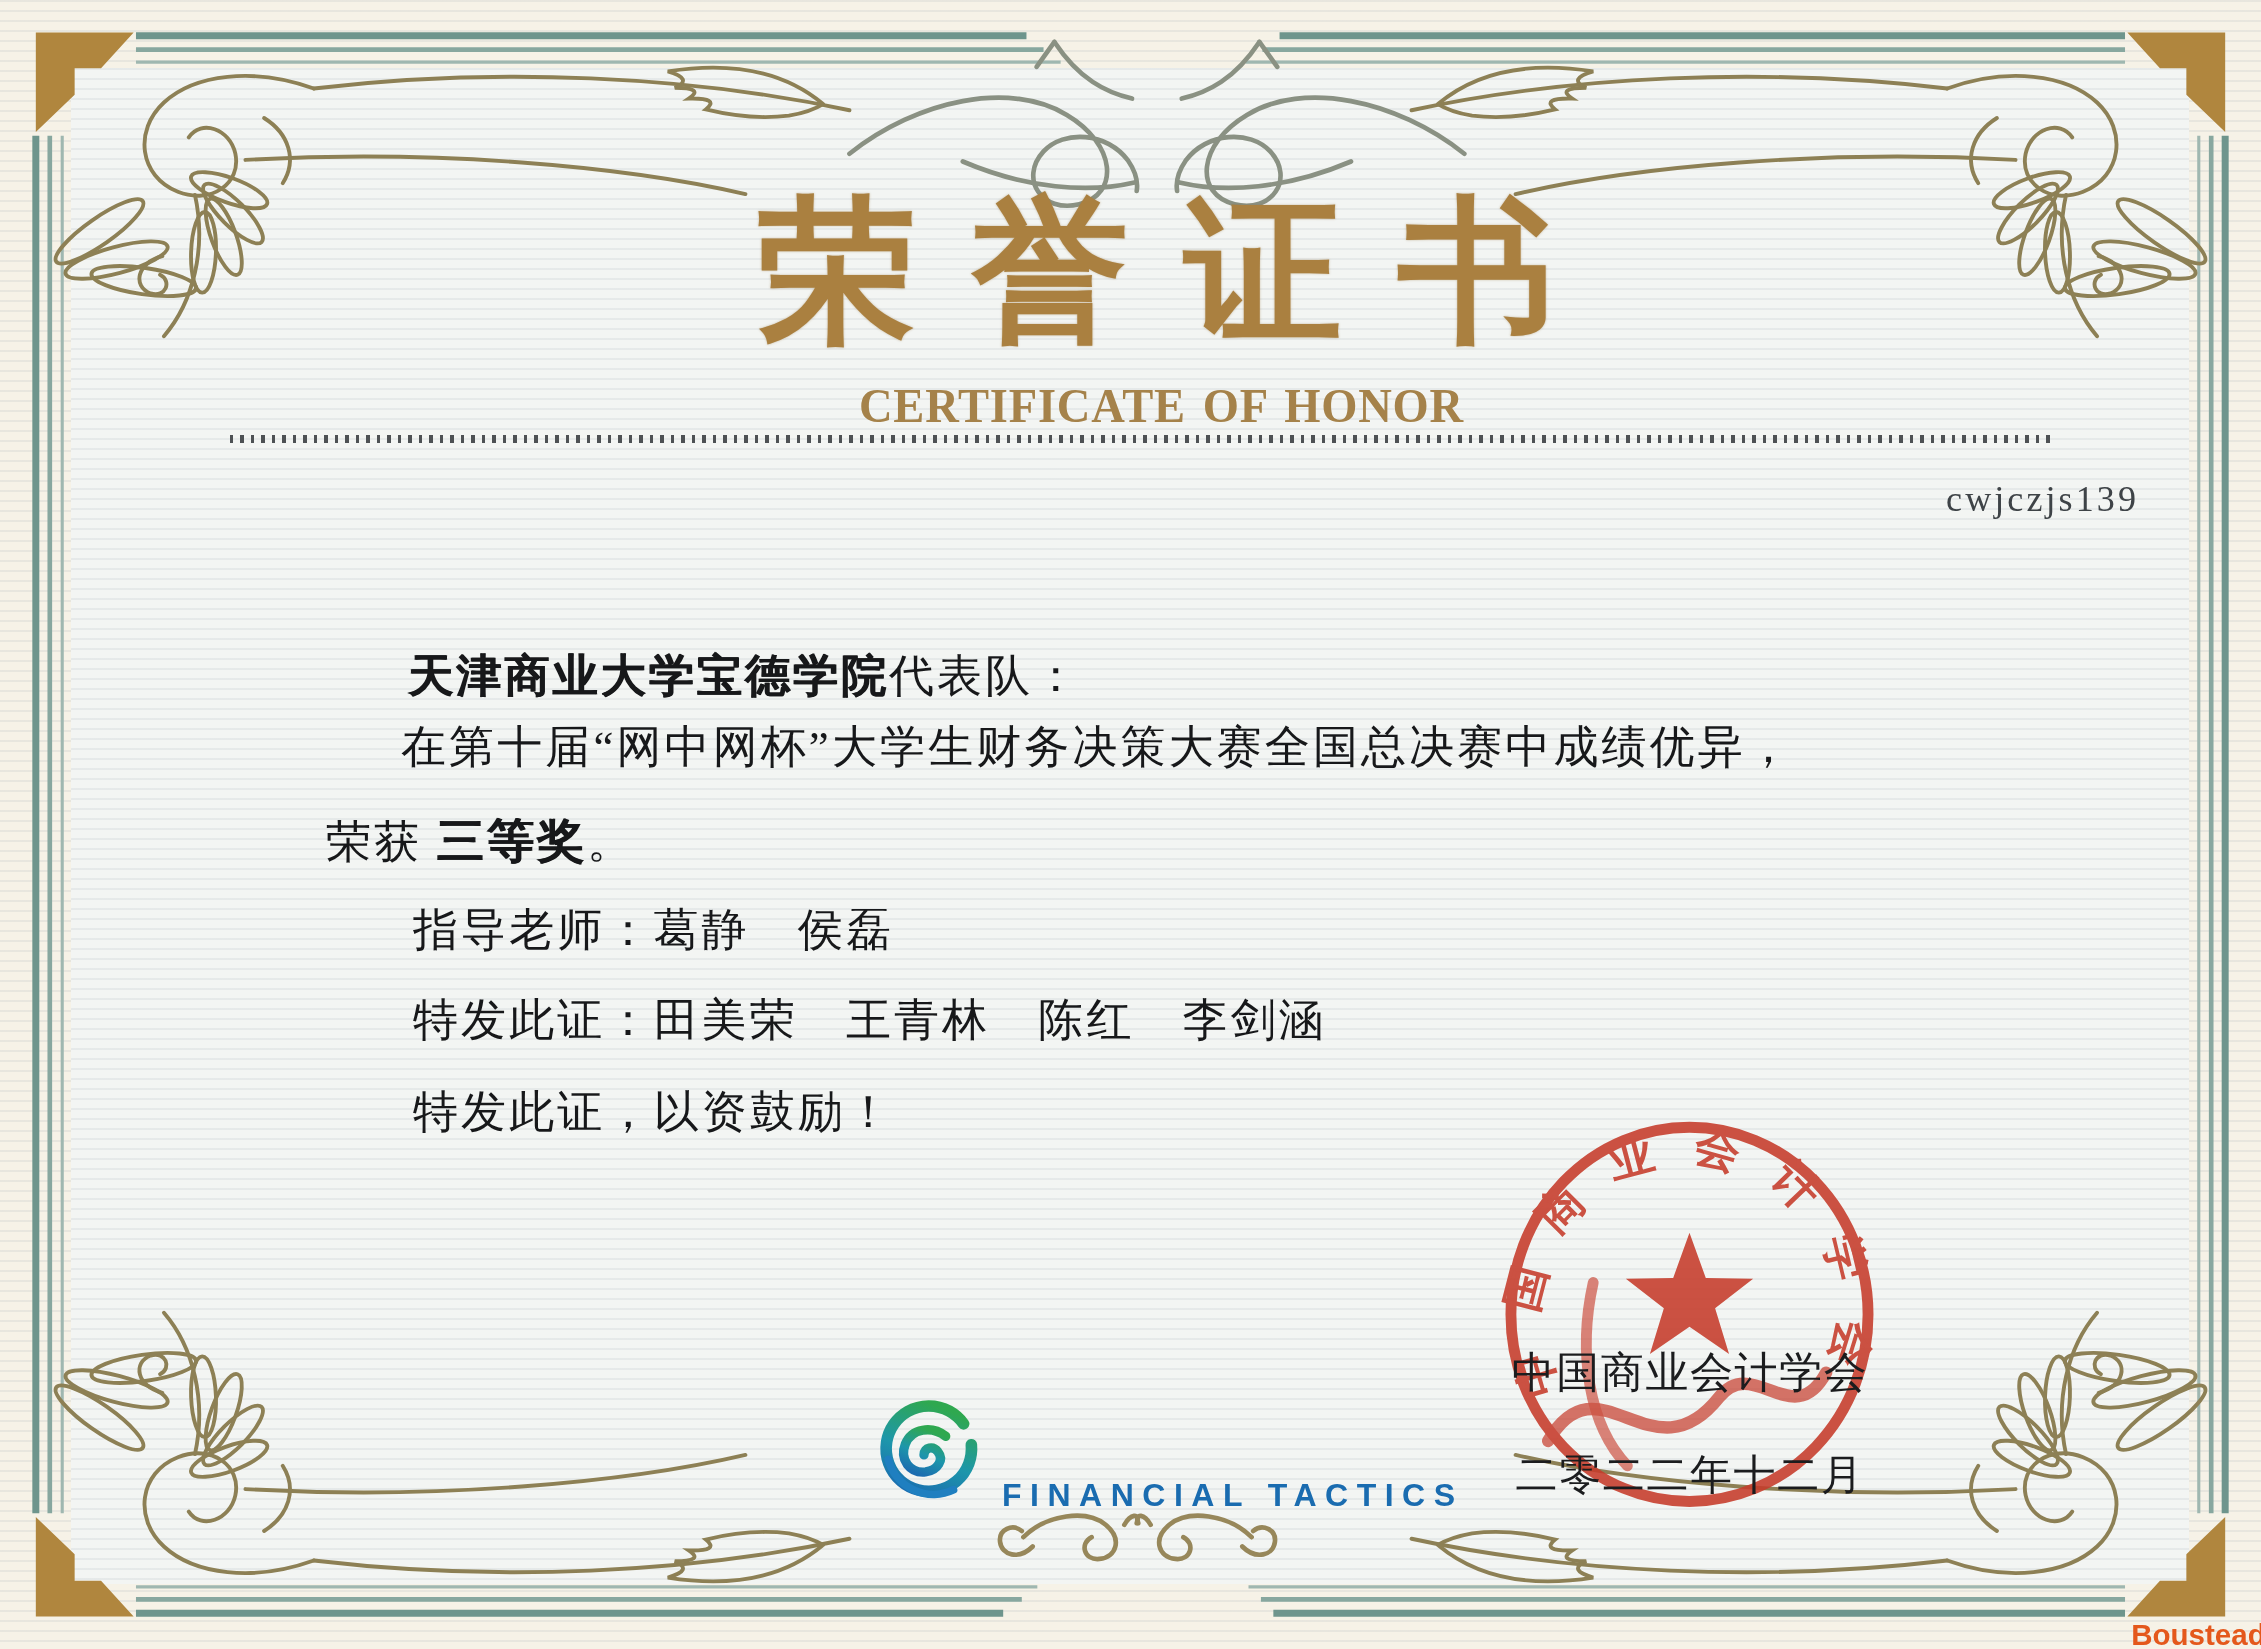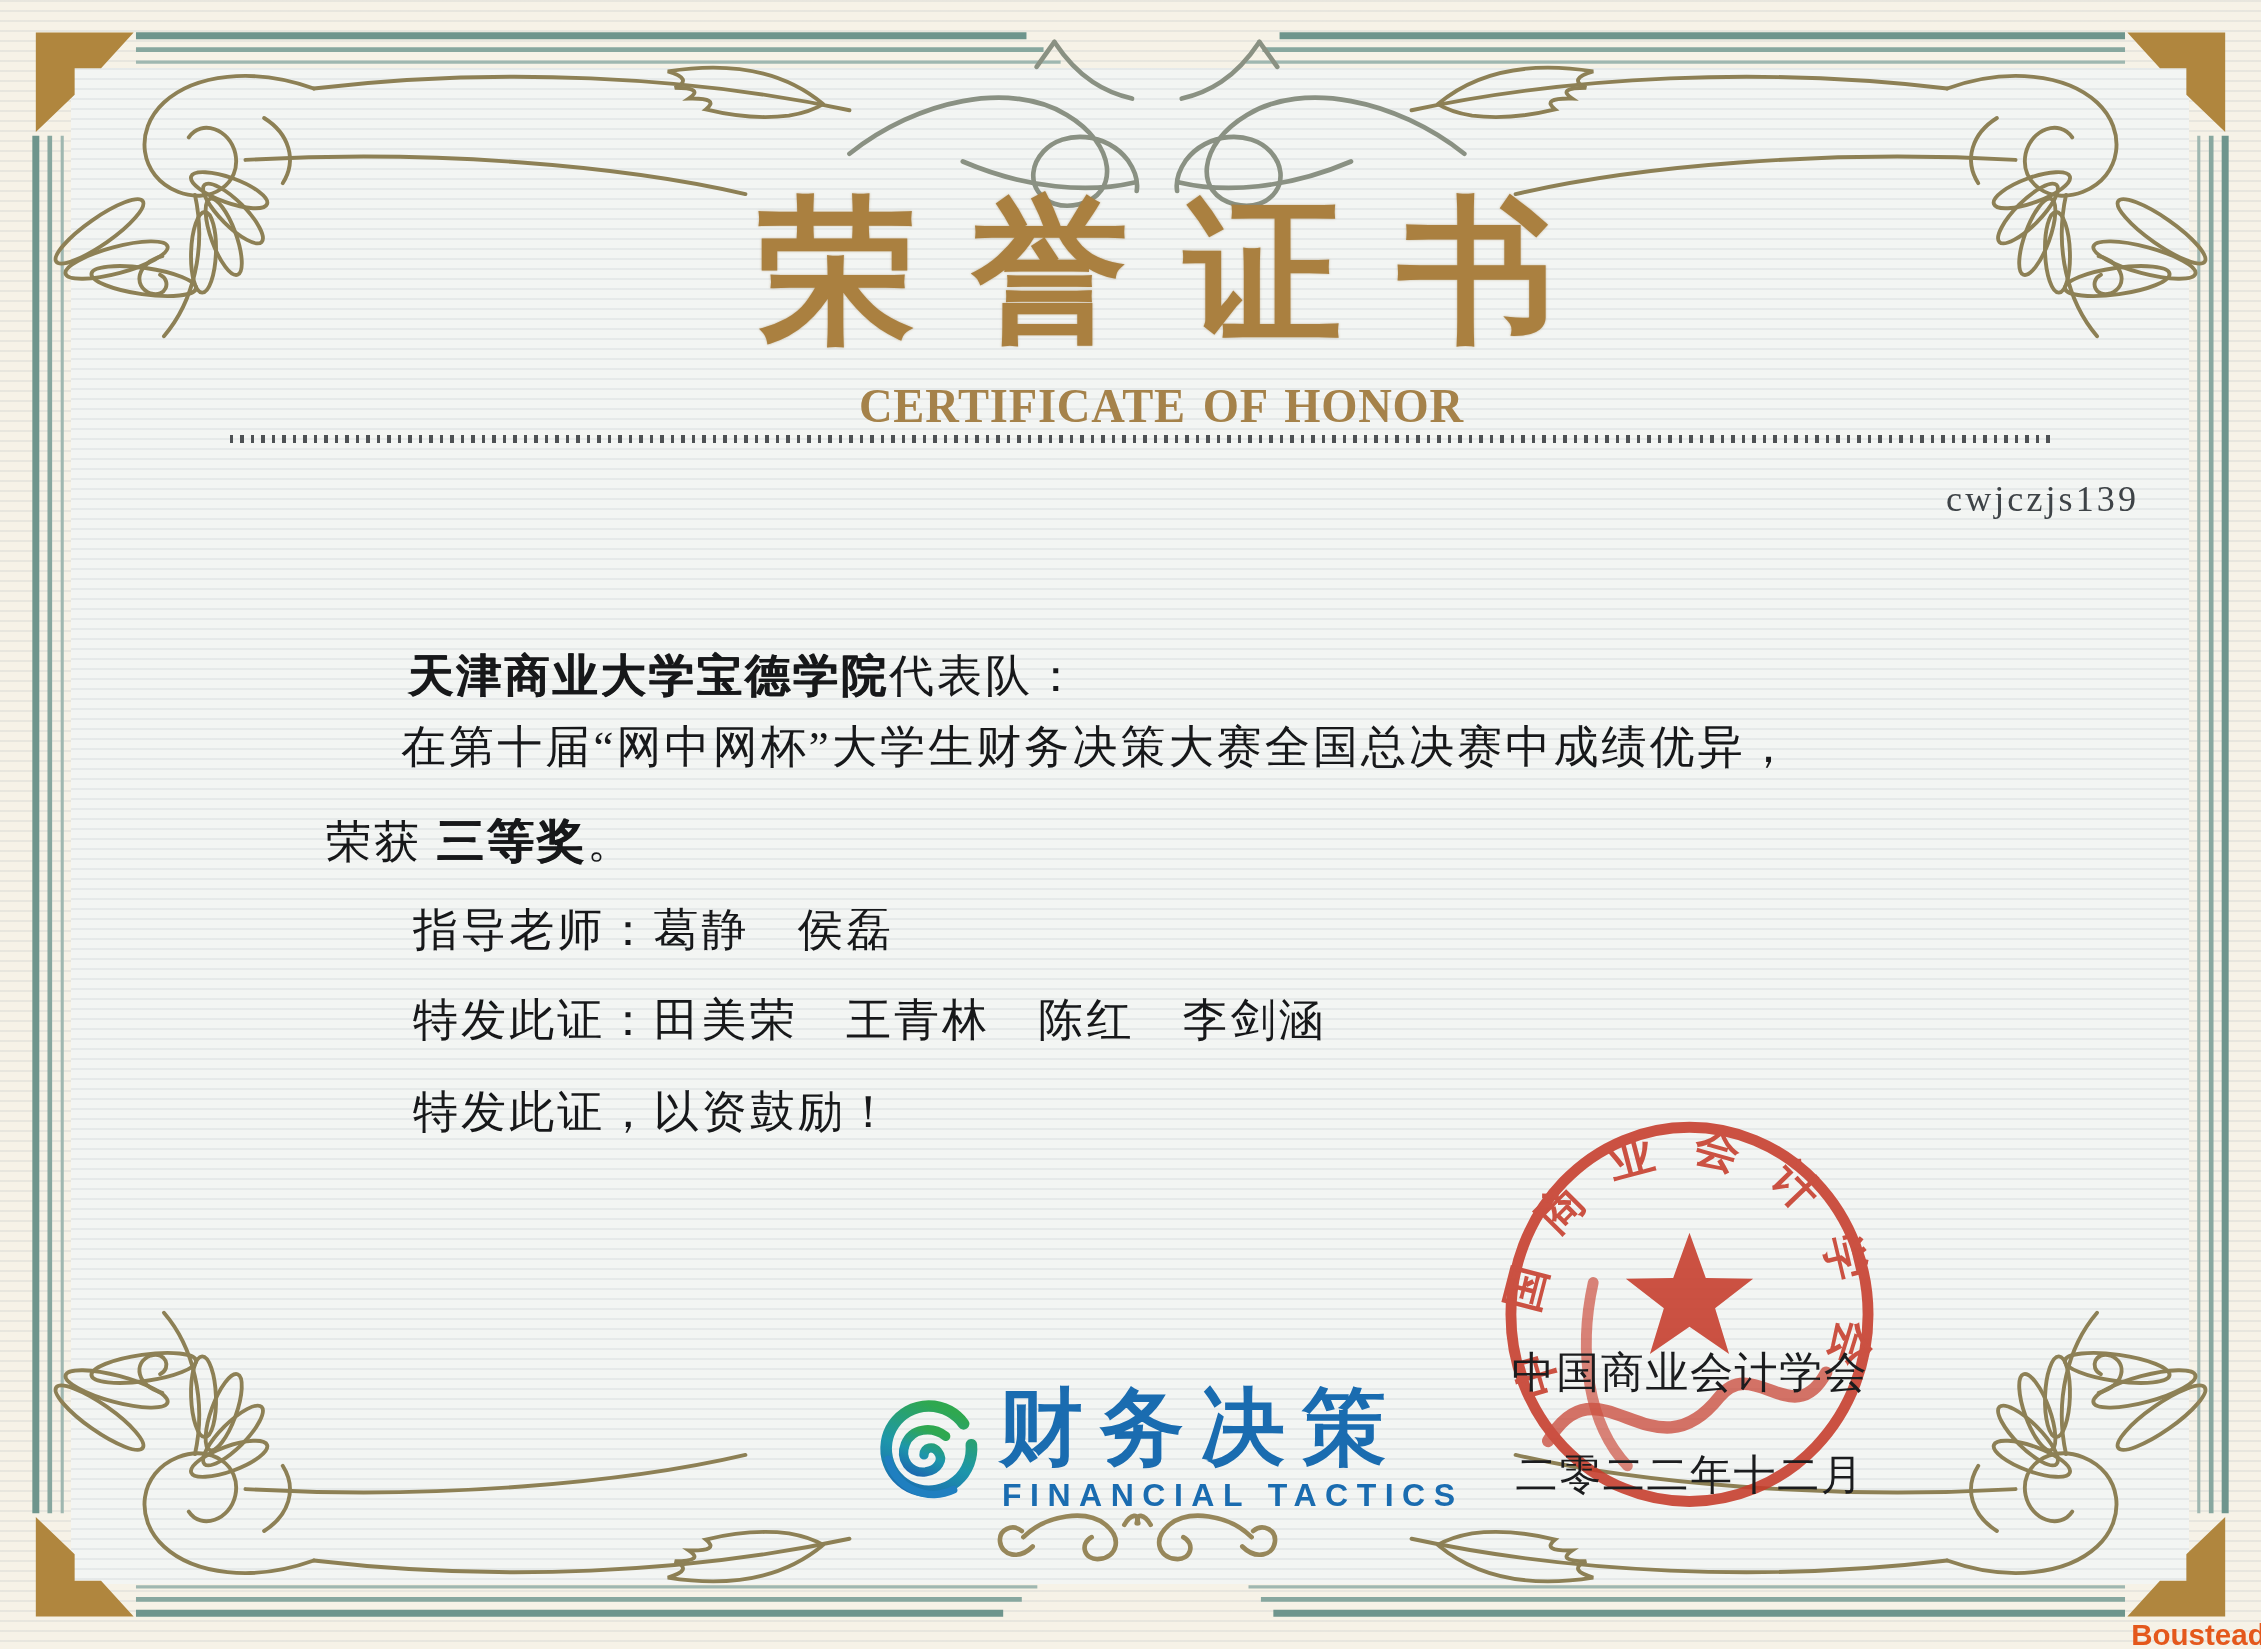--- a/index.html
+++ b/index.html
@@ -182,21 +182,20 @@
   </div>
   <div class="bodyline ind2" style="top:721px;">在第十届“网中网杯”大学生财务决策大赛全国总决赛中成绩优异，</div>
   <div class="bodyline" style="top:814px;">
     <span>荣获 </span><span class="award">三等奖</span><span>。</span>
   </div>
   <div class="bodyline ind3" style="top:904px;">指导老师：葛静　侯磊</div>
   <div class="bodyline ind3" style="top:994px;">特发此证：田美荣　王青林　陈红　李剑涵</div>
   <div class="bodyline ind3" style="top:1086px;">特发此证，以资鼓励！</div>
 
   <div class="logo">
-    <div class="logo-cn">财务决策</div>
     <div class="logo-en">FINANCIAL TACTICS</div>
   </div>
 
   <div class="stamp-text stamp-org">中国商业会计学会</div>
   <div class="stamp-text stamp-date">二零二二年十二月</div>
 
   <div class="watermark">Boustead</div>
 </div>
 
 

